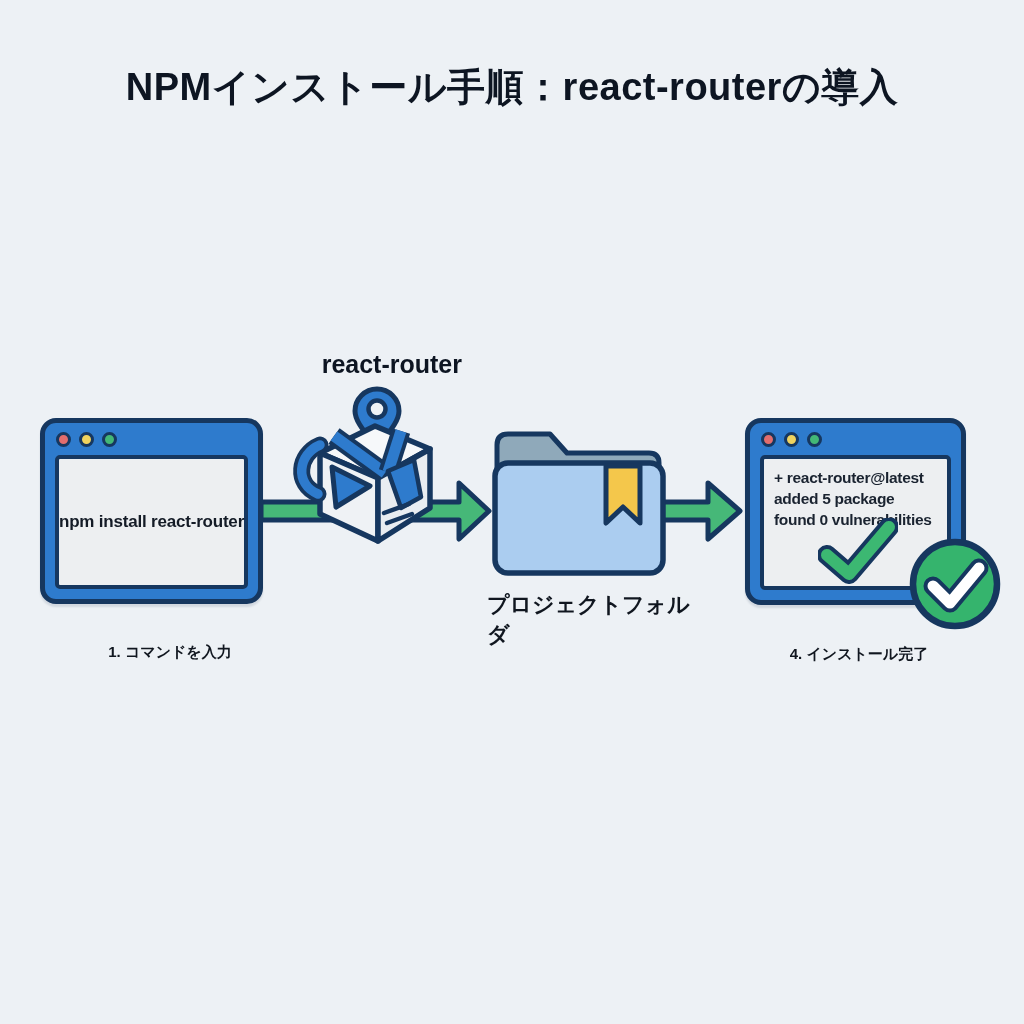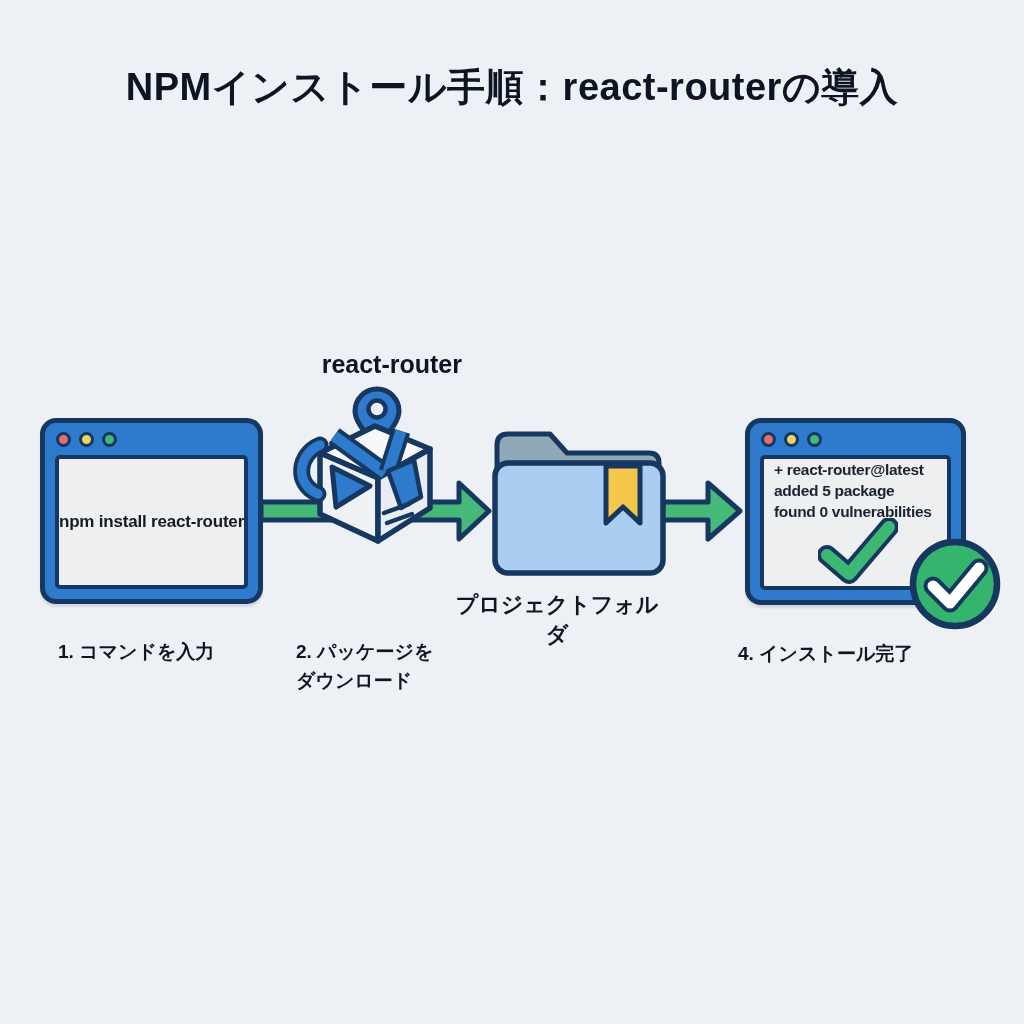--- a/index.html
+++ b/index.html
@@ -45,38 +45,38 @@
     border: 4px solid #16375f;
     border-radius: 5px;
   }
   .win1 .win-content {
     display: flex; align-items: center; justify-content: center;
   }
   .command-text {
     font-size: 17px; font-weight: bold; color: #141b26;
     letter-spacing: -0.2px; white-space: nowrap;
   }
-  .win3 .win-content { padding: 0 10px; }
+  .win3 .win-content { padding: 8px 10px; }
   .terminal-line {
     font-size: 15.5px; font-weight: bold; color: #1a2330;
     line-height: 21px; letter-spacing: -0.3px; white-space: nowrap;
   }
 
   
   .pkg-label {
     position: absolute; left: 292px; top: 350px; width: 170px;
     text-align: right; font-size: 25px; font-weight: bold; color: #0d1522;
   }
   .folder-label {
-    position: absolute; left: 447px; top: 590px; width: 220px;
-    text-align: center; font-size: 22px; font-weight: bold; color: #10161f;
+    position: absolute; left: 487px; top: 590px; width: 220px;
+    text-align: left; font-size: 22px; font-weight: bold; color: #10161f;
   }
   .caption {
-    position: absolute; text-align: left;
-    font-size: 19px; font-weight: bold; color: #10161f;
+    position: absolute; text-align: center;
+    font-size: 15px; font-weight: bold; color: #10161f;
     line-height: 29px;
   }
   .caption1 { left: 58px;  top: 637px; width: 224px; }
   .caption2 { left: 296px; top: 637px; width: 206px; }
   .caption3 { left: 738px; top: 639px; width: 242px; }
 </style>
 </head>
 <body>
 
 <div class="canvas">
@@ -161,19 +161,15 @@
     <path d="M 9 37 L 31 56 L 71 9" fill="none" stroke="#3cb872" stroke-width="12" stroke-linecap="round" stroke-linejoin="round"></path>
   </svg>
 
   <svg class="abs" style="left:906px; top:535px;" width="98" height="98" viewBox="0 0 98 98">
     <circle cx="49" cy="49" r="42" fill="#35b46d" stroke="#16375f" stroke-width="6.5"></circle>
     <path d="M 27 51 L 44 68 L 73 33" fill="none" stroke="#16375f" stroke-width="19" stroke-linecap="round" stroke-linejoin="round"></path>
     <path d="M 27 51 L 44 68 L 73 33" fill="none" stroke="#ffffff" stroke-width="11" stroke-linecap="round" stroke-linejoin="round"></path>
   </svg>
 
   <div class="caption caption1">1. コマンドを入力</div>
-  <div class="caption caption2">
-    <div>2. パッケージを</div>
-    <div>ダウンロード</div>
-  </div>
   <div class="caption caption3">4. インストール完了</div>
 
 </div>
 
 </body></html>

